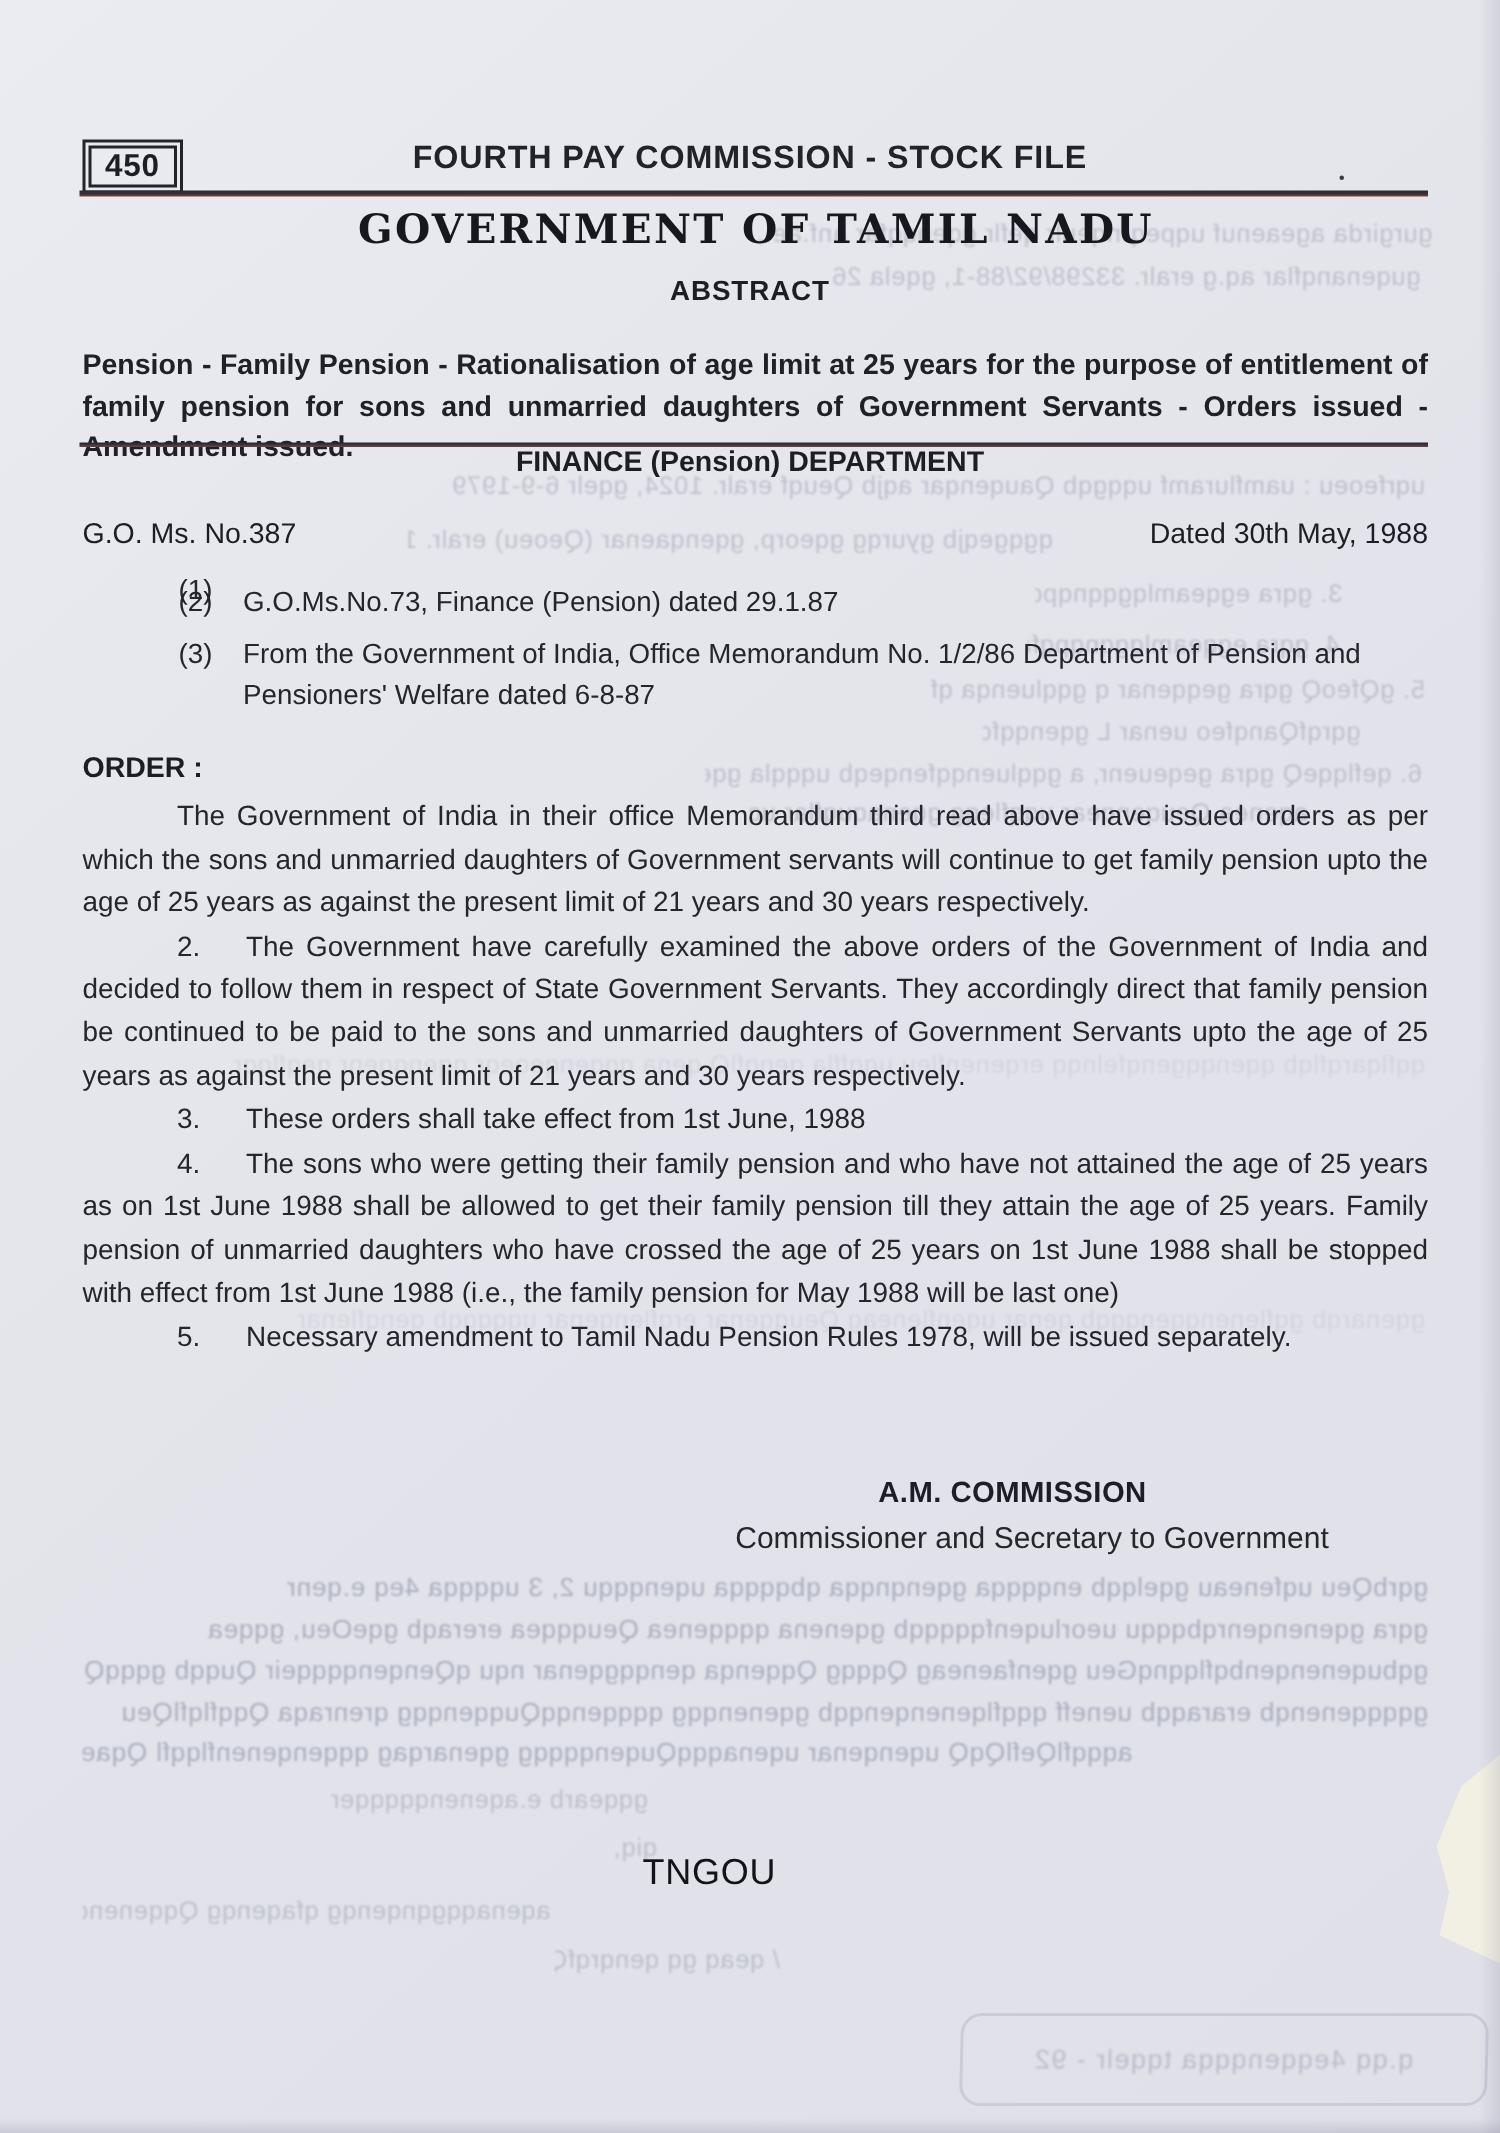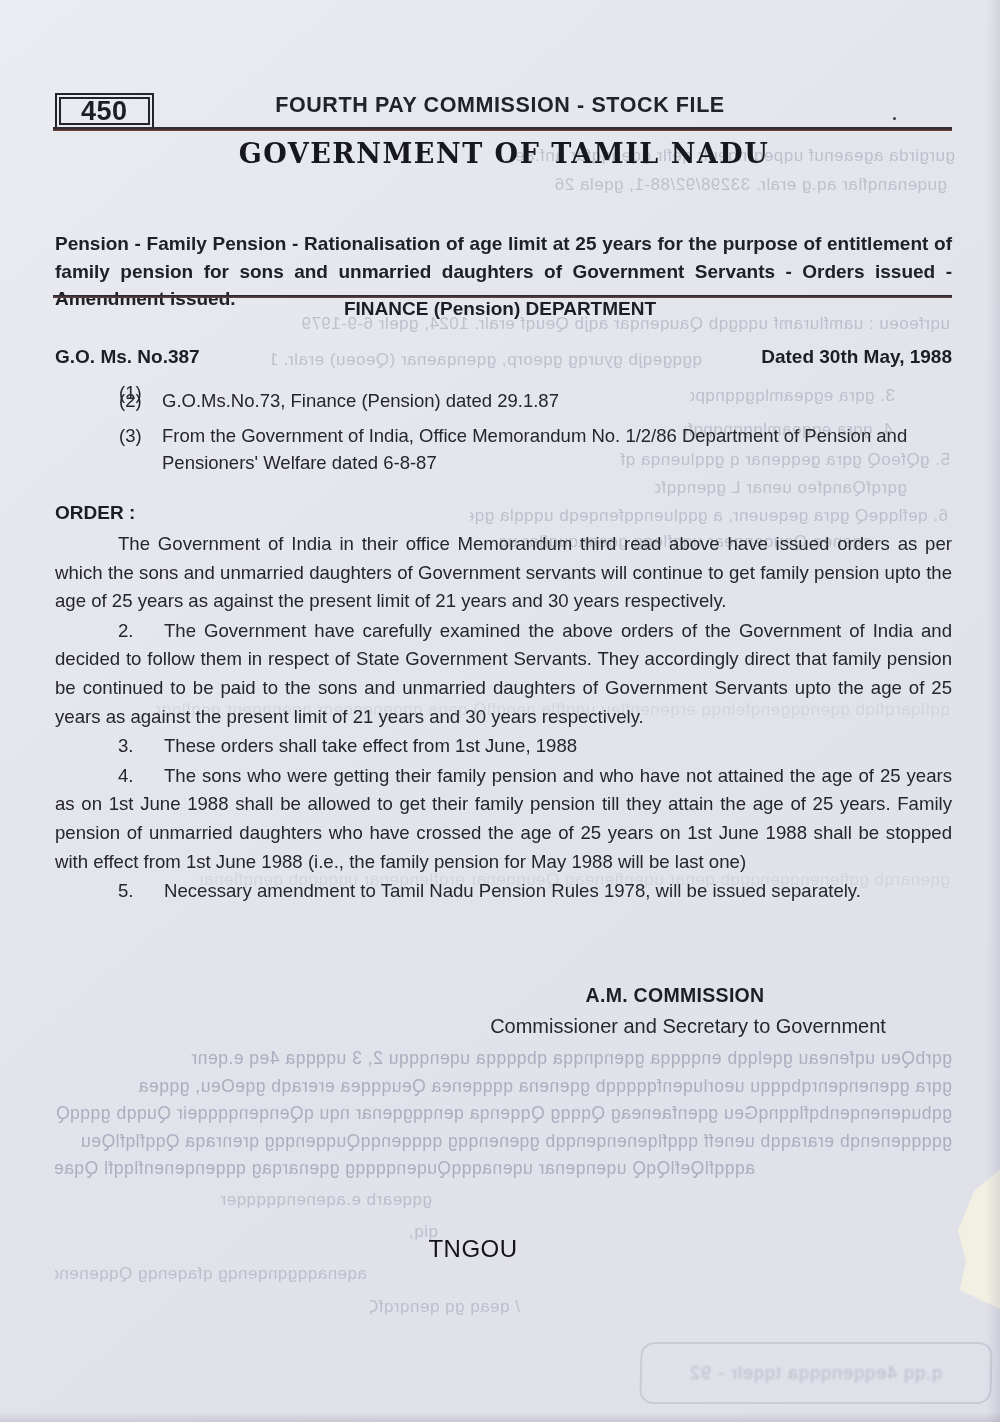--- a/index.html
+++ b/index.html
@@ -19,39 +19,39 @@
   .edge-bottom{position:absolute;left:0;bottom:0;width:100%;height:10px;
     background:linear-gradient(to bottom,rgba(140,140,160,0) 0%,rgba(130,130,152,.25) 100%);}
   .torn-corner{position:absolute;right:-2px;top:1168px;width:46px;height:142px;
     background:#f2f0e2;
     clip-path:polygon(100% 0,40% 16%,4% 44%,22% 66%,8% 86%,100% 100%);
     box-shadow:-3px 3px 4px rgba(110,110,135,.35);}
 
   
   .pageno{position:absolute;left:55px;top:93px;border:2px solid #23232c;padding:2px;
     background:transparent;}
-  .pageno-inner{display:block;border:2px solid #23232c;padding:0 20px;
-    font-weight:bold;font-size:27px;line-height:24px;color:#1d1d26;letter-spacing:.5px;}
+  .pageno-inner{display:block;border:2px solid #23232c;padding:0 9px;
+    font-weight:bold;font-size:21px;line-height:24px;color:#1d1d26;letter-spacing:.5px;}
   .header-title{position:absolute;left:0;top:93px;width:100%;text-align:center;
     font-weight:bold;font-size:21.5px;letter-spacing:.6px;color:#22222b;}
   .header-dot{position:absolute;left:893px;top:117px;width:3px;height:3px;border-radius:50%;background:#3a3a44;}
   .rule-top{position:absolute;left:53px;top:127px;width:899px;height:4px;
     background:linear-gradient(to bottom,#2d2a39 0%,#372e39 55%,#86452d 100%);}
   .gov-title{position:absolute;left:4px;top:138px;width:100%;text-align:center;
     font-family:"DejaVu Serif", serif;font-weight:bold;font-size:27px;letter-spacing:1.5px;color:#17171e;}
   .abstract{position:absolute;left:0;top:183px;width:100%;text-align:center;
     font-weight:bold;font-size:18.5px;letter-spacing:.6px;color:#1d1d25;}
   .subject{position:absolute;left:55px;top:230px;width:897px;
     font-weight:bold;font-size:19px;line-height:27.5px;text-align:justify;color:#202028;}
   .rule-2{position:absolute;left:53px;top:295px;width:899px;height:3px;
     background:linear-gradient(to bottom,#2c2935 20%,#55394a 70%,#73432f 100%);}
   .dept{position:absolute;left:0;top:298px;width:100%;text-align:center;
     font-weight:bold;font-size:19px;color:#1d1d25;}
   .go-row{position:absolute;left:55px;top:346px;width:897px;display:flex;
-    justify-content:space-between;font-weight:bold;font-size:19px;color:#1d1d25;}
+    justify-content:space-between;font-weight:normal;font-size:19px;color:#1d1d25;}
 
   
   .refs{position:absolute;left:55px;top:379px;width:897px;font-size:18.5px;line-height:27px;color:#25252c;}
   .ref{position:relative;padding-left:107px;margin-bottom:8px;}
   .ref-num{position:absolute;left:64px;top:0;}
 
   
   .order-label{position:absolute;left:55px;top:502px;font-weight:bold;font-size:19px;color:#1d1d25;}
   .body-text{position:absolute;left:55px;top:530px;width:897px;
     font-size:18.6px;line-height:28.6px;text-align:justify;color:#25252c;}
@@ -129,20 +129,21 @@
   </div>
 
   <div class="pageno">
     <span class="pageno-inner">450</span>
   </div>
   <div class="header-title">FOURTH PAY COMMISSION - STOCK FILE</div>
   <div class="header-dot"></div>
   <div class="rule-top"></div>
 
   <div class="gov-title">GOVERNMENT OF TAMIL NADU</div>
+  <div class="abstract">ABSTRACT</div>
 
   <div class="subject">Pension - Family Pension - Rationalisation of age limit at 25 years for the purpose of entitlement of family pension for sons and unmarried daughters of Government Servants - Orders issued - Amendment issued.</div>
   <div class="rule-2"></div>
 
   <div class="dept">FINANCE (Pension) DEPARTMENT</div>
 
   <div class="go-row">
     <span>G.O. Ms. No.387</span>
     <span>Dated 30th May, 1988</span>
   </div>

